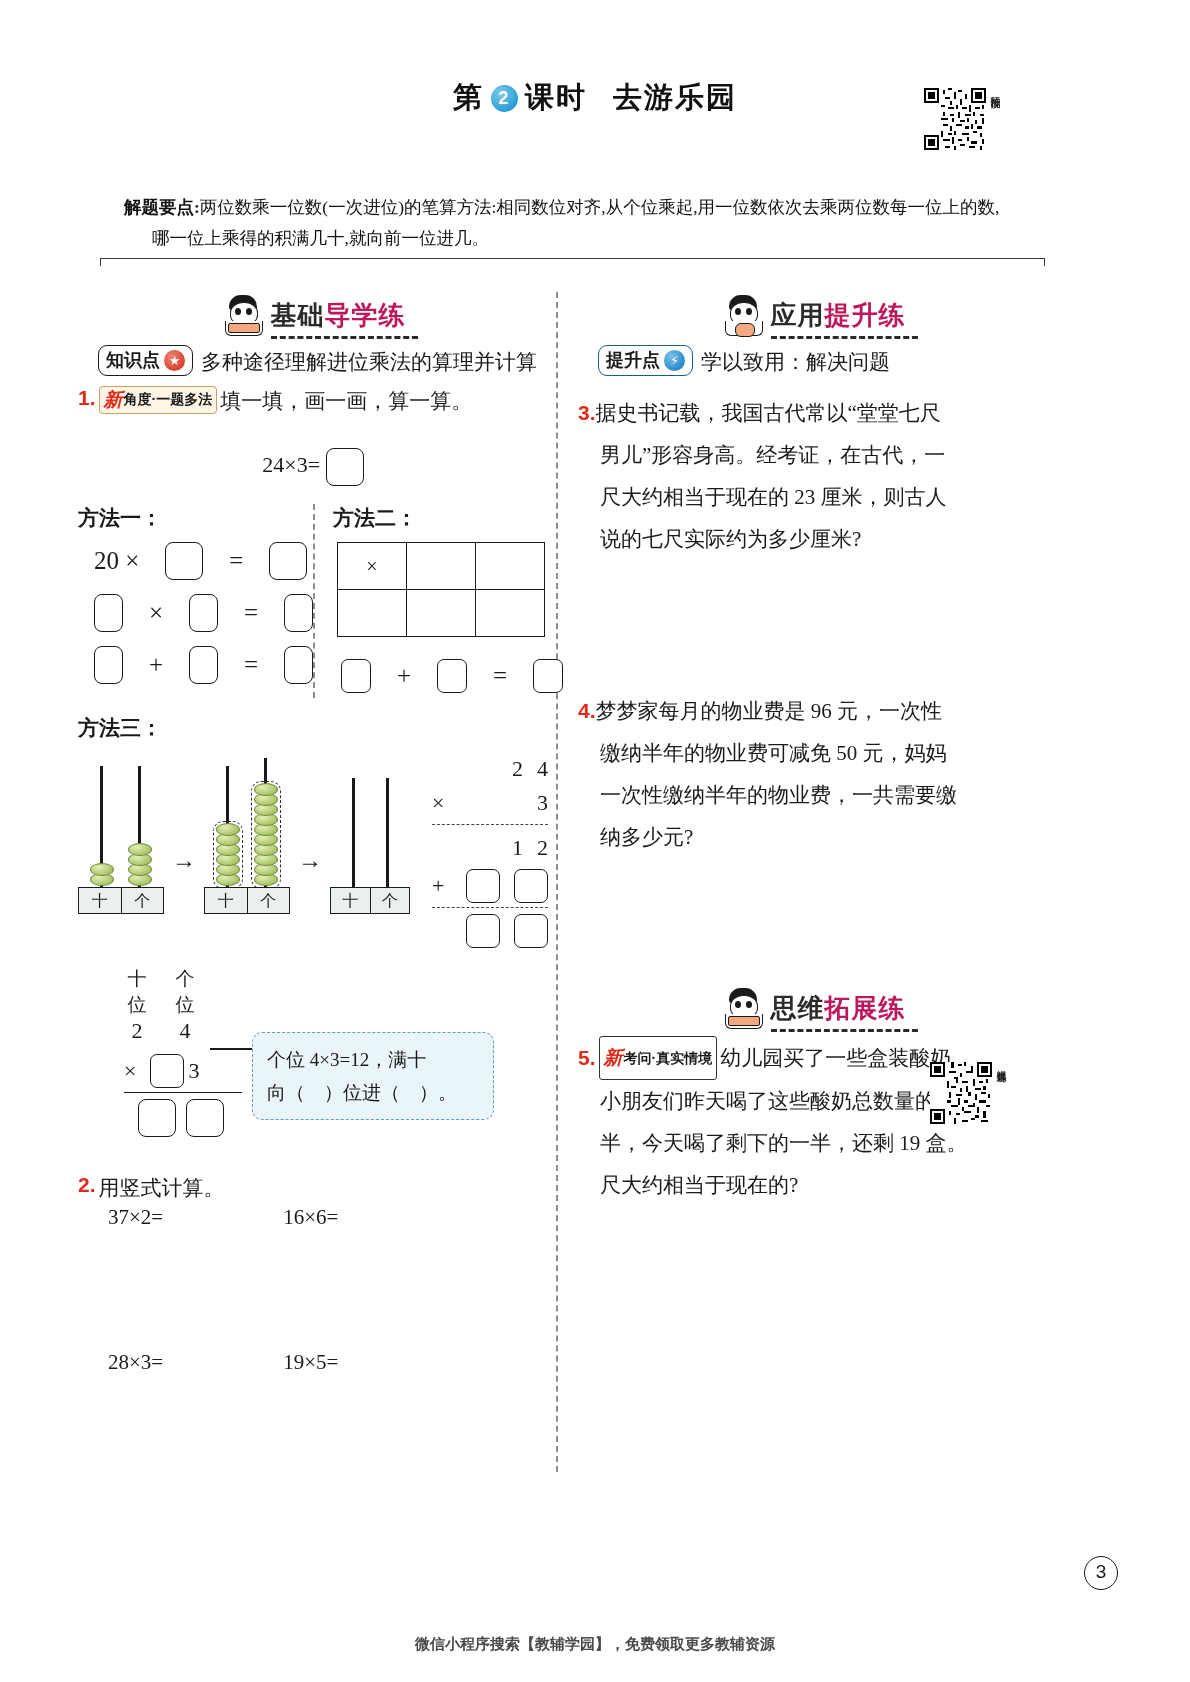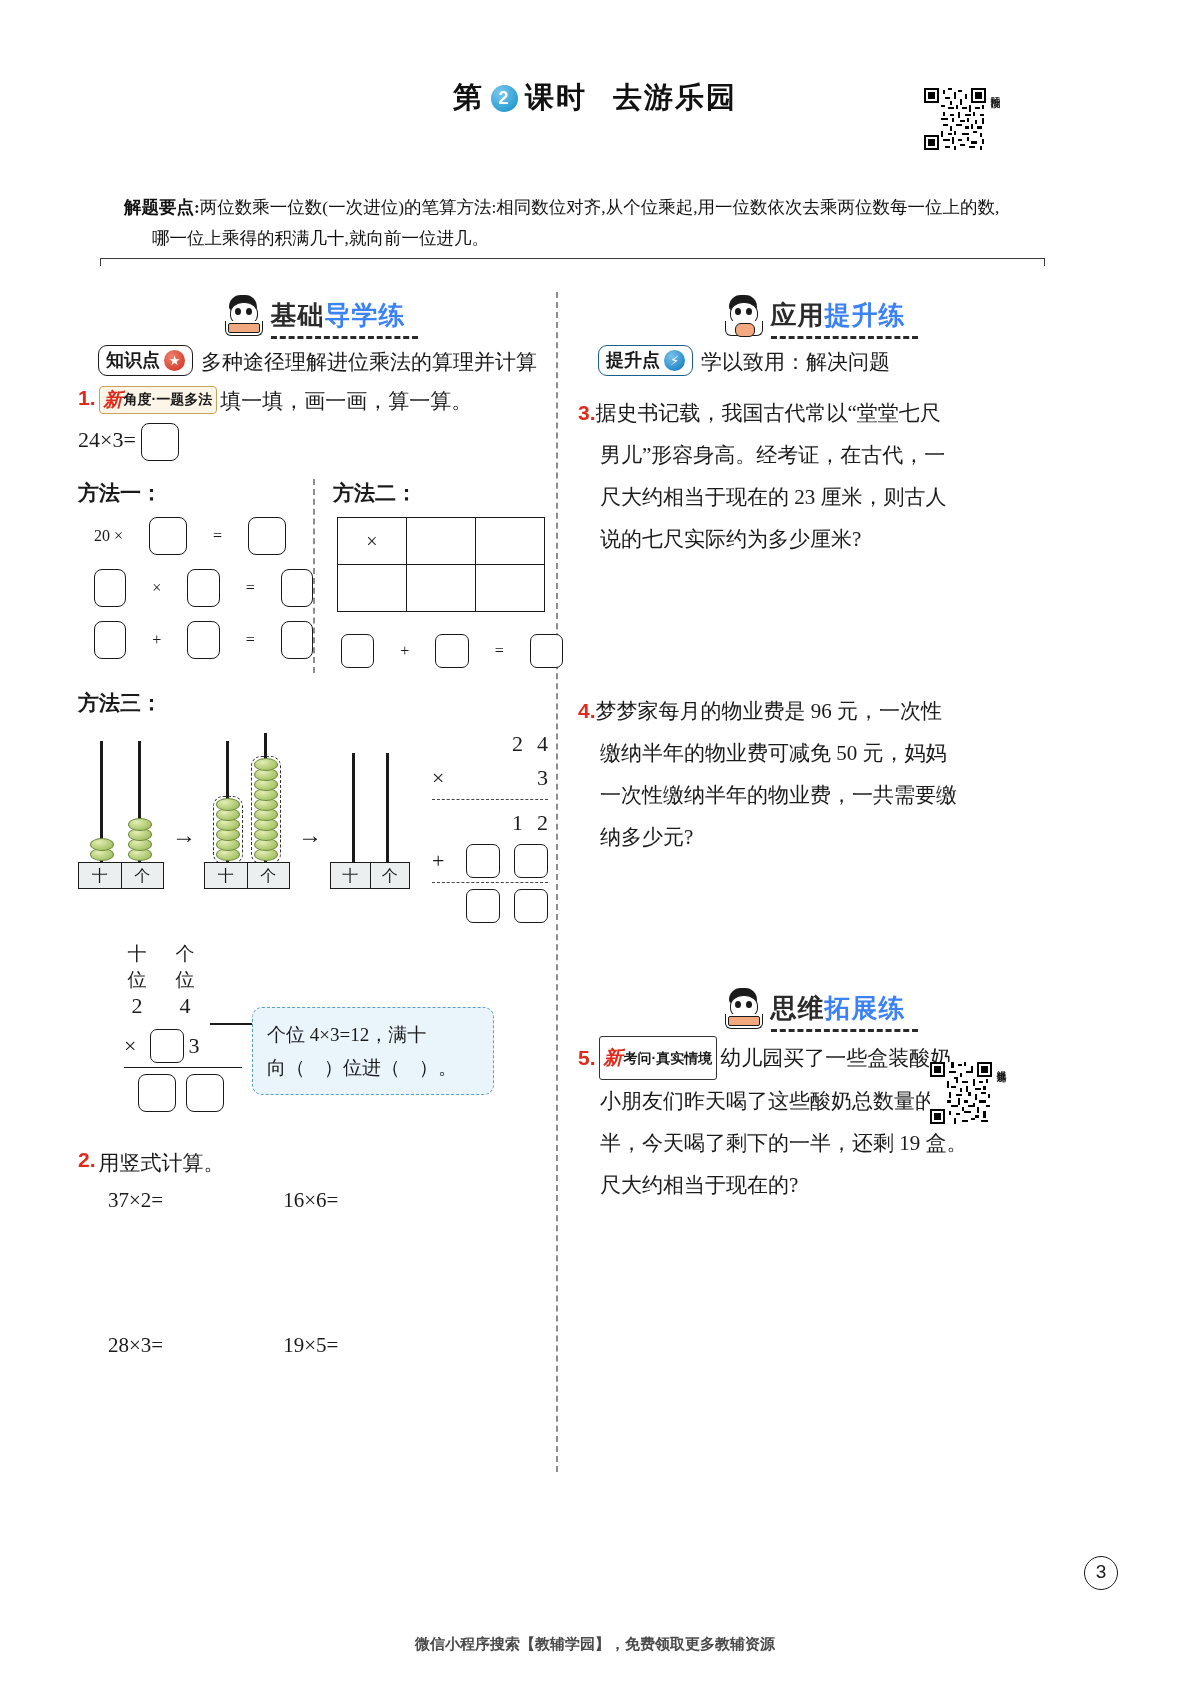--- a/index.html
+++ b/index.html
@@ -56,21 +56,21 @@
   }
 
   
   .sec-head{position:relative;display:flex;align-items:flex-end;justify-content:center;gap:6px;height:52px;}
   .sec-title{
     font-family:"Liberation Sans","DejaVu Sans",sans-serif;
     font-size:26px;font-weight:bold;letter-spacing:1px;
     position:relative;padding-bottom:4px;white-space:nowrap;
   }
   .sec-title .c1{color:#e8382b;}
-  .sec-title .c2{color:#3b82f6;}
+  .sec-title .c2{color:#be185d;}
   .sec-underline{
     position:absolute;left:0;right:-12px;bottom:-2px;height:0;
     border-bottom:3px dashed #2a2a2a;
   }
   .mascot{width:44px;height:44px;position:relative;flex:0 0 auto;}
   .m-hair{position:absolute;left:8px;top:2px;width:28px;height:15px;background:#1a1a1a;border-radius:14px 14px 4px 4px;}
   .m-face{position:absolute;left:9px;top:9px;width:26px;height:22px;background:#fff;border:1.6px solid #1a1a1a;border-radius:13px/11px;}
   .m-eye{position:absolute;top:15px;width:6px;height:7px;background:#1a1a1a;border-radius:50%;}
   .m-eye.l{left:14px;}
   .m-eye.r{left:25px;}
@@ -104,32 +104,32 @@
   }
   .tag .new{color:#e02a1c;font-size:19px;font-style:italic;margin-right:1px;}
   .tag2{
     display:inline-flex;align-items:center;border:1.4px solid #333;border-radius:3px;
     background:#fff;padding:0 4px;font-family:"Liberation Sans","DejaVu Sans",sans-serif;
     font-size:14px;font-weight:bold;white-space:nowrap;
   }
   .tag2 .new{color:#e02a1c;font-size:19px;font-style:italic;margin-right:1px;}
   .q-text{font-size:21px;line-height:30px;}
 
-  .eq-center{margin-top:7px;font-size:22px;}
+  .eq-center{text-align:center;margin-top:32px;font-size:22px;}
   .bx{
     display:inline-block;width:36px;height:36px;border:1.7px solid #1a1a1a;
     border-radius:8px;vertical-align:middle;background:#fff;
   }
   .bx.sm{width:32px;height:32px;border-radius:7px;}
 
   .methods{display:flex;margin-top:18px;}
   .m-left{width:235px;}
   .m-right{width:230px;padding-left:18px;border-left:2px dashed #8d8d8d;}
   .m-label{font-size:21px;font-weight:bold;margin-bottom:10px;}
-  .m-line{display:flex;align-items:center;gap:26px;font-size:16px;margin:0 0 14px 16px;text-align:right;}
+  .m-line{display:flex;align-items:center;gap:26px;font-size:25px;margin:0 0 14px 16px;text-align:right;}
 
   .grid2{border-collapse:collapse;margin-left:4px;}
   .grid2 td{width:66px;height:44px;border:1.6px solid #1a1a1a;text-align:center;font-size:20px;}
 
   
   .abacus-wrap{display:flex;align-items:flex-end;gap:8px;margin-top:12px;}
   .abacus{position:relative;width:86px;height:150px;}
   .rod{position:absolute;width:2.5px;background:#1a1a1a;bottom:26px;}
   .rod.a{left:22px;}
   .rod.b{left:60px;}
@@ -155,21 +155,21 @@
   .hr-dash{border-top:1.7px dashed #444;margin:4px 0 6px;}
 
   .placecol{display:flex;gap:22px;font-size:19px;text-align:center;}
   .placecol div{width:26px;line-height:26px;}
 
   .callout{
     border:1.7px dashed #5f9ec9;background:#eaf4fb;border-radius:10px;
     padding:10px 14px;font-size:19px;line-height:33px;width:212px;
   }
 
-  .colcalc{display:flex;gap:120px;font-size:21px;margin-top:10px;margin-left:30px;}
+  .colcalc{display:flex;gap:120px;font-size:21px;margin-top:2px;margin-left:30px;}
 
   
   .rq{margin-top:16px;font-size:21px;line-height:42px;text-align:justify;}
 
   .pageno{
     position:absolute;right:72px;bottom:92px;width:32px;height:32px;border-radius:50%;
     border:1.6px solid #1a1a1a;text-align:center;line-height:30px;font-size:19px;
     font-family:"Liberation Sans","DejaVu Sans",sans-serif;
   }
   .footer{

